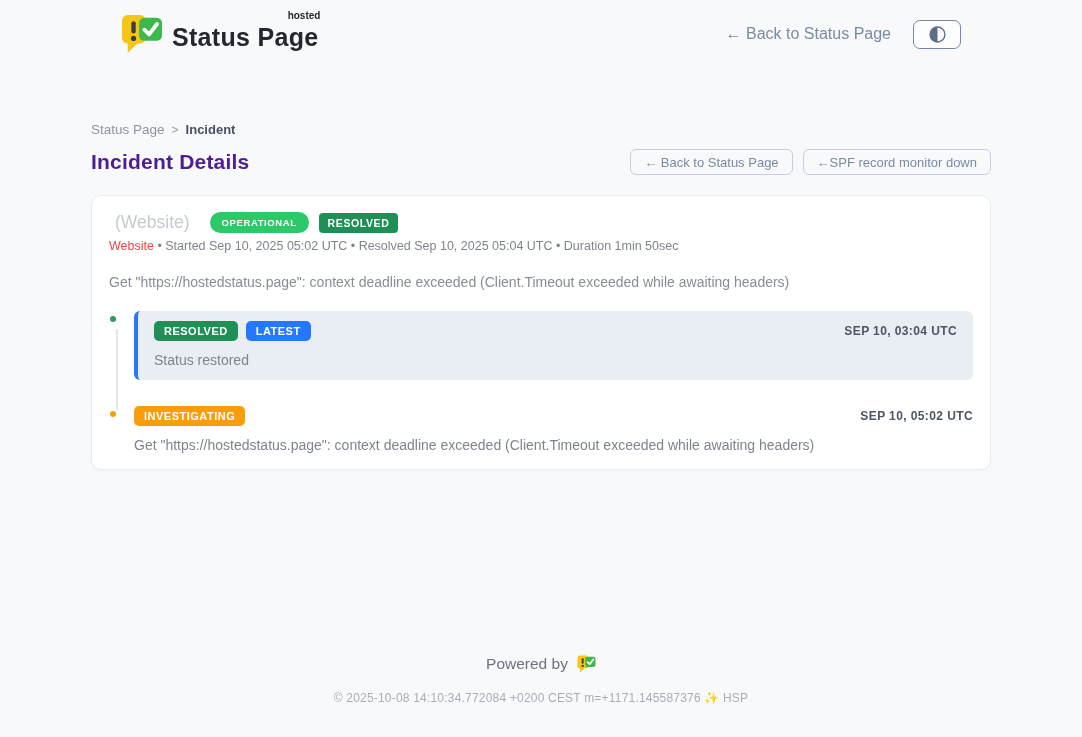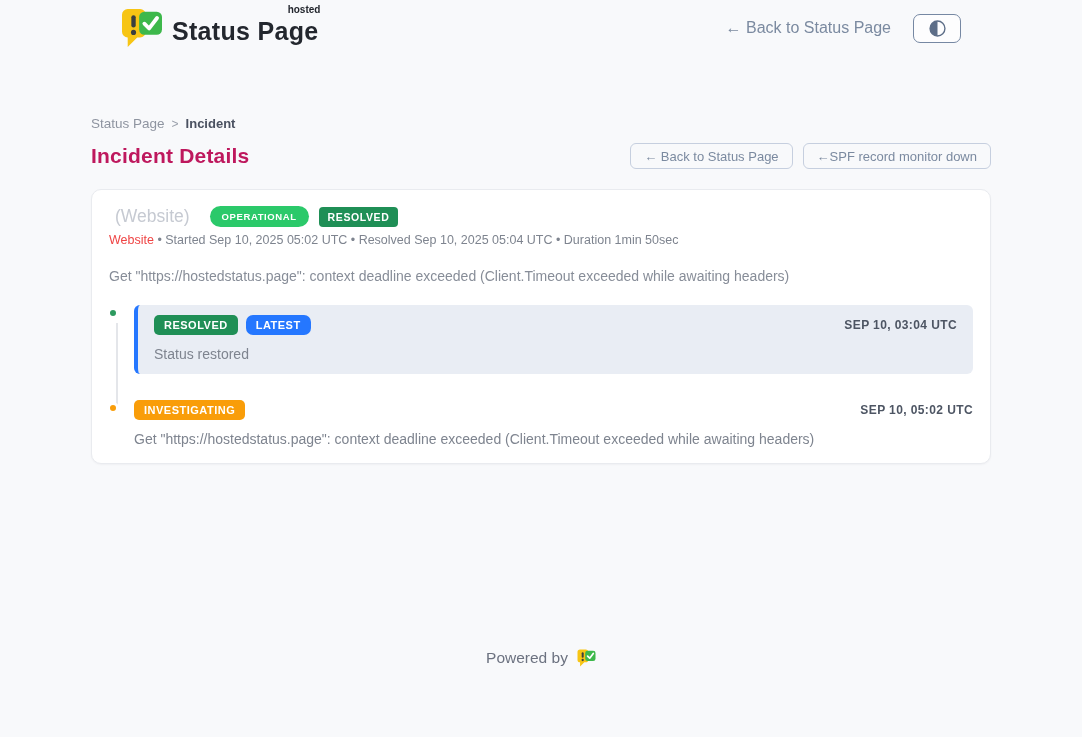--- a/index.html
+++ b/index.html
@@ -5,41 +5,41 @@
   * { margin:0; padding:0; box-sizing:border-box; }
   html,body { width:1082px; height:737px; }
   body {
     background:#f8f9fb;
     font-family:"Liberation Sans", sans-serif;
     color:#3e4654;
     overflow:hidden;
   }
   
   .topbar {
-    width:840px; margin:0 auto; padding-top:8px;
+    width:840px; margin:0 auto; padding-top:14px;
     display:flex; align-items:center;
   }
   .logo { display:flex; align-items:center; gap:9px; text-decoration:none; cursor:pointer; }
   .brand-wrap { position:relative; padding-top:6px; }
   .brand-text { font-size:25px; font-weight:700; color:#23272e; letter-spacing:.3px; }
   .hosted { position:absolute; top:-7px; right:-2px; font-size:10px; font-weight:600; color:#23272e; }
   .header-right { margin-left:auto; display:flex; align-items:center; gap:22px; }
   .back-link { color:#7b8aa0; font-size:16px; text-decoration:none; cursor:pointer; }
   .theme-toggle {
     width:48px; height:29px; border:1px solid #7688a3; border-radius:7px;
     background:#fdfdfe; display:flex; align-items:center; justify-content:center; cursor:pointer;
   }
   
   .main { width:900px; margin:0 auto; padding-top:68px; }
   .breadcrumb { font-size:13.5px; color:#8e94a0; display:flex; align-items:center; gap:7px; }
   .crumb-root { color:#8e94a0; cursor:pointer; text-decoration:none; }
   .crumb-sep { color:#9aa0ab; font-size:12px; }
   .crumb-current { color:#4a5160; font-weight:700; font-size:13px; }
   .title-row { display:flex; align-items:center; margin-top:12px; }
-  .page-title { font-size:21px; font-weight:700; color:#be185d; letter-spacing:.2px; }
+  .page-title { font-size:21px; font-weight:700; color:#4c1d95; letter-spacing:.2px; }
   .nav-buttons { margin-left:auto; display:flex; gap:10px; }
   .nav-btn {
     border:1px solid #c6cfdf; border-radius:6px; background:transparent;
     color:#7b8aa0; font-size:13px; font-family:inherit; padding:5px 13px; height:26px;
     display:flex; align-items:center; cursor:pointer; white-space:nowrap;
   }
   
   .card {
     margin-top:20px; background:#fff; border:1px solid #e9ebef; border-radius:10px;
     padding:16px 17px; box-shadow:0 1px 2px rgba(16,24,40,.04);
@@ -64,21 +64,21 @@
   }
   .dot-green { background:#2d9a5f; }
   .dot-orange { background:#f99d09; }
   .tl-box {
     background:#e9edf4; border-left:4px solid #2577ff; border-radius:6px;
     padding:10px 16px 12px 16px;
   }
   .tl-badges { display:flex; align-items:center; gap:8px; }
   .badge-sm { font-size:11px; letter-spacing:.5px; padding:4px 10px; border-radius:5px; }
   .badge-resolved { background:#1f8f56; }
-  .badge-latest { background:#2577ff;border-radius:7px; }
+  .badge-latest { background:#2577ff; }
   .badge-investigating { background:#f99d09; }
   .tl-timestamp { margin-left:auto; color:#4d5563; font-size:12px; font-weight:700; letter-spacing:.4px; }
   .tl-message { margin-top:11px; font-size:14px; color:#7e848f; }
   .tl-plain-row { display:flex; align-items:center; }
   
   .footer { margin-top:185px; text-align:center; }
   .powered { display:flex; align-items:center; justify-content:center; gap:9px; color:#6c7280; font-size:15.5px; }
   .copyright { margin-top:18px; font-size:12px; color:#a9aeb7; letter-spacing:.2px; }
   svg { display:block; }
 </style>
@@ -172,13 +172,14 @@
 
 <footer class="footer">
   <div class="powered">
     <span>Powered by</span>
     <a>
       <svg width="19" height="18">
           <use href="#hsp-logo"></use>
         </svg>
     </a>
   </div>
+  <p class="copyright">© 2025-10-08 14:10:34.772084 +0200 CEST m=+1171.145587376 ✨ HSP</p>
 </footer>
 
 </body></html>

